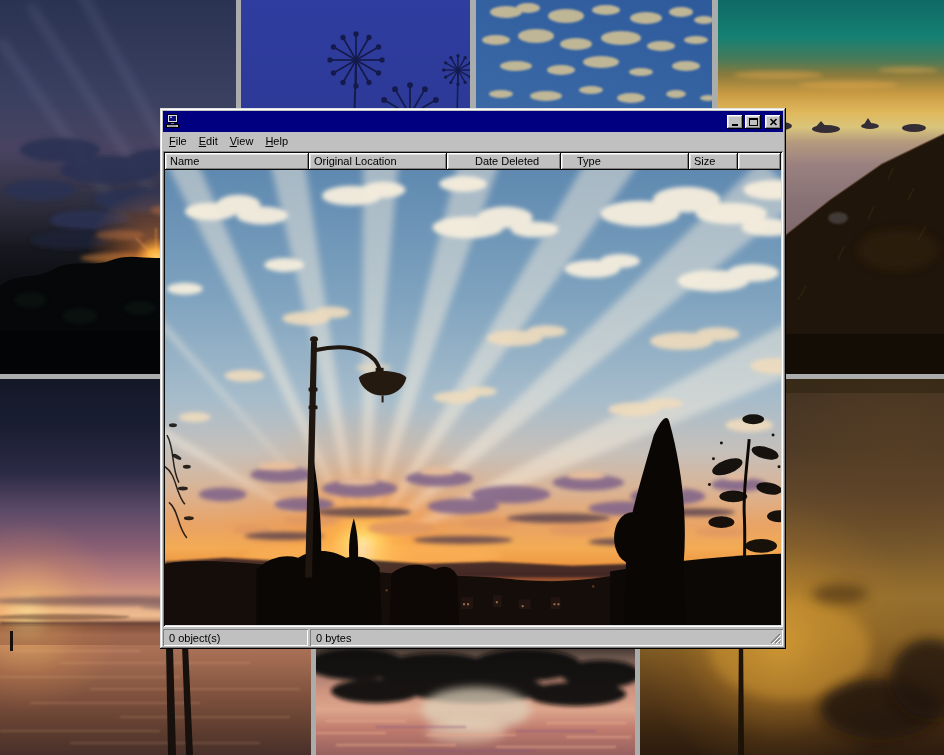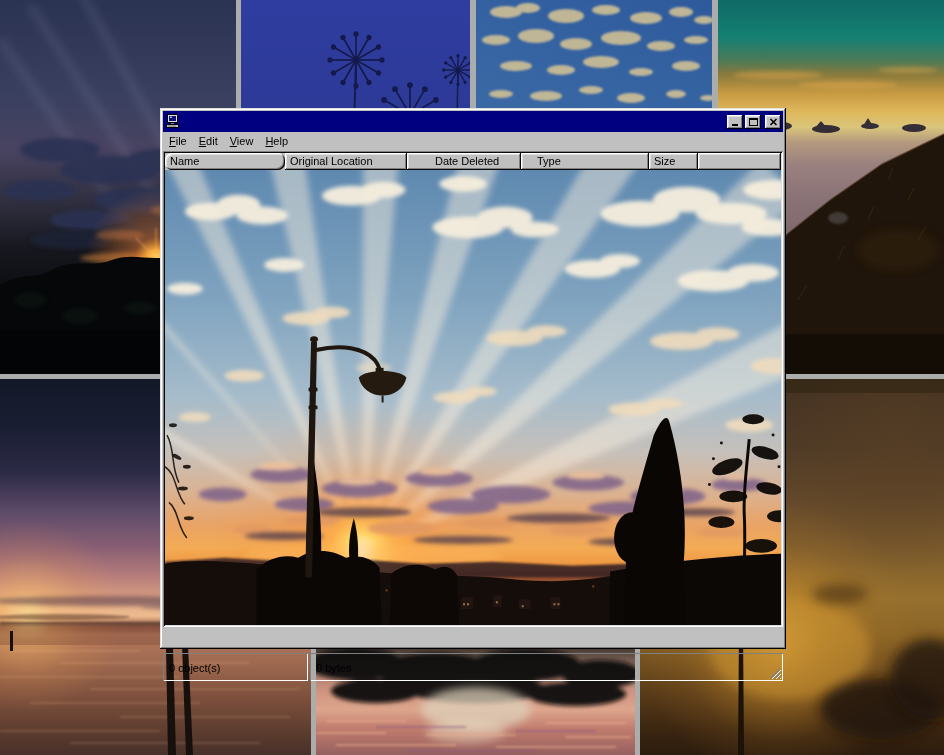--- a/index.html
+++ b/index.html
@@ -50,28 +50,28 @@
   .menubar{height:19px;flex:none;display:flex;align-items:center;padding-left:0;border-radius:6px;}
   .menu-item{font-size:11px;color:#000;padding:2px 6px 3px 6px;}
   .u{text-decoration:underline;}
   .listview{flex:1;margin:0;position:relative;background:#c0c0c0;overflow:hidden;
     box-shadow: inset 1px 1px #808080, inset -1px -1px #fff, inset 2px 2px #0a0a0a, inset -2px -2px #dfdfdf;
     padding:2px;display:flex;flex-direction:column;box-sizing:border-box;}
   .header-row{height:17px;flex:none;display:flex;background:#c0c0c0;}
   .hcell{box-sizing:border-box;background:#c0c0c0;font-size:11px;color:#000;padding:2px 4px 0 5px;
     white-space:nowrap;overflow:hidden;
     box-shadow: inset -1px -1px #0a0a0a, inset 1px 1px #fff, inset -2px -2px #808080, inset 2px 2px #dfdfdf;}
-  .c0{width:120px;border-radius:7px;} .c1{width:122px;} .c2{width:114px;padding-left:28px;} .c3{width:128px;padding-left:16px;}
+  .c0{width:144px;} .c1{width:138px;} .c2{width:114px;padding-left:28px;} .c3{width:128px;padding-left:16px;}
   .c4{width:49px;text-align:right;padding-right:24px;} .c5{flex:1;}
   .content{flex:1;position:relative;overflow:hidden;background:#000;}
   .content svg{display:block;width:100%;height:100%;}
   .statusbar{height:17px;flex:none;margin-top:2px;display:flex;gap:2px;}
-  .spanel{box-sizing:border-box;height:28px;display:flex;align-items:center;
+  .spanel{box-sizing:border-box;height:17px;display:flex;align-items:center;
     box-shadow: inset 1px 1px #808080, inset -1px -1px #fff;
-    font-size:11px;color:#000;padding:1px 6px 0 6px;margin-top:24px;}
+    font-size:11px;color:#000;padding:1px 6px 0 6px;}
   .p1{width:145px;flex:none;}
   .p2{flex:1;position:relative;}
   .grip{position:absolute;right:1px;bottom:1px;width:13px;height:13px;}
 </style>
 </head>
 <body>
 
 <svg width="0" height="0" style="position:absolute" aria-hidden="true">
   <defs>
     <filter id="f1" x="-60%" y="-60%" width="220%" height="220%">

